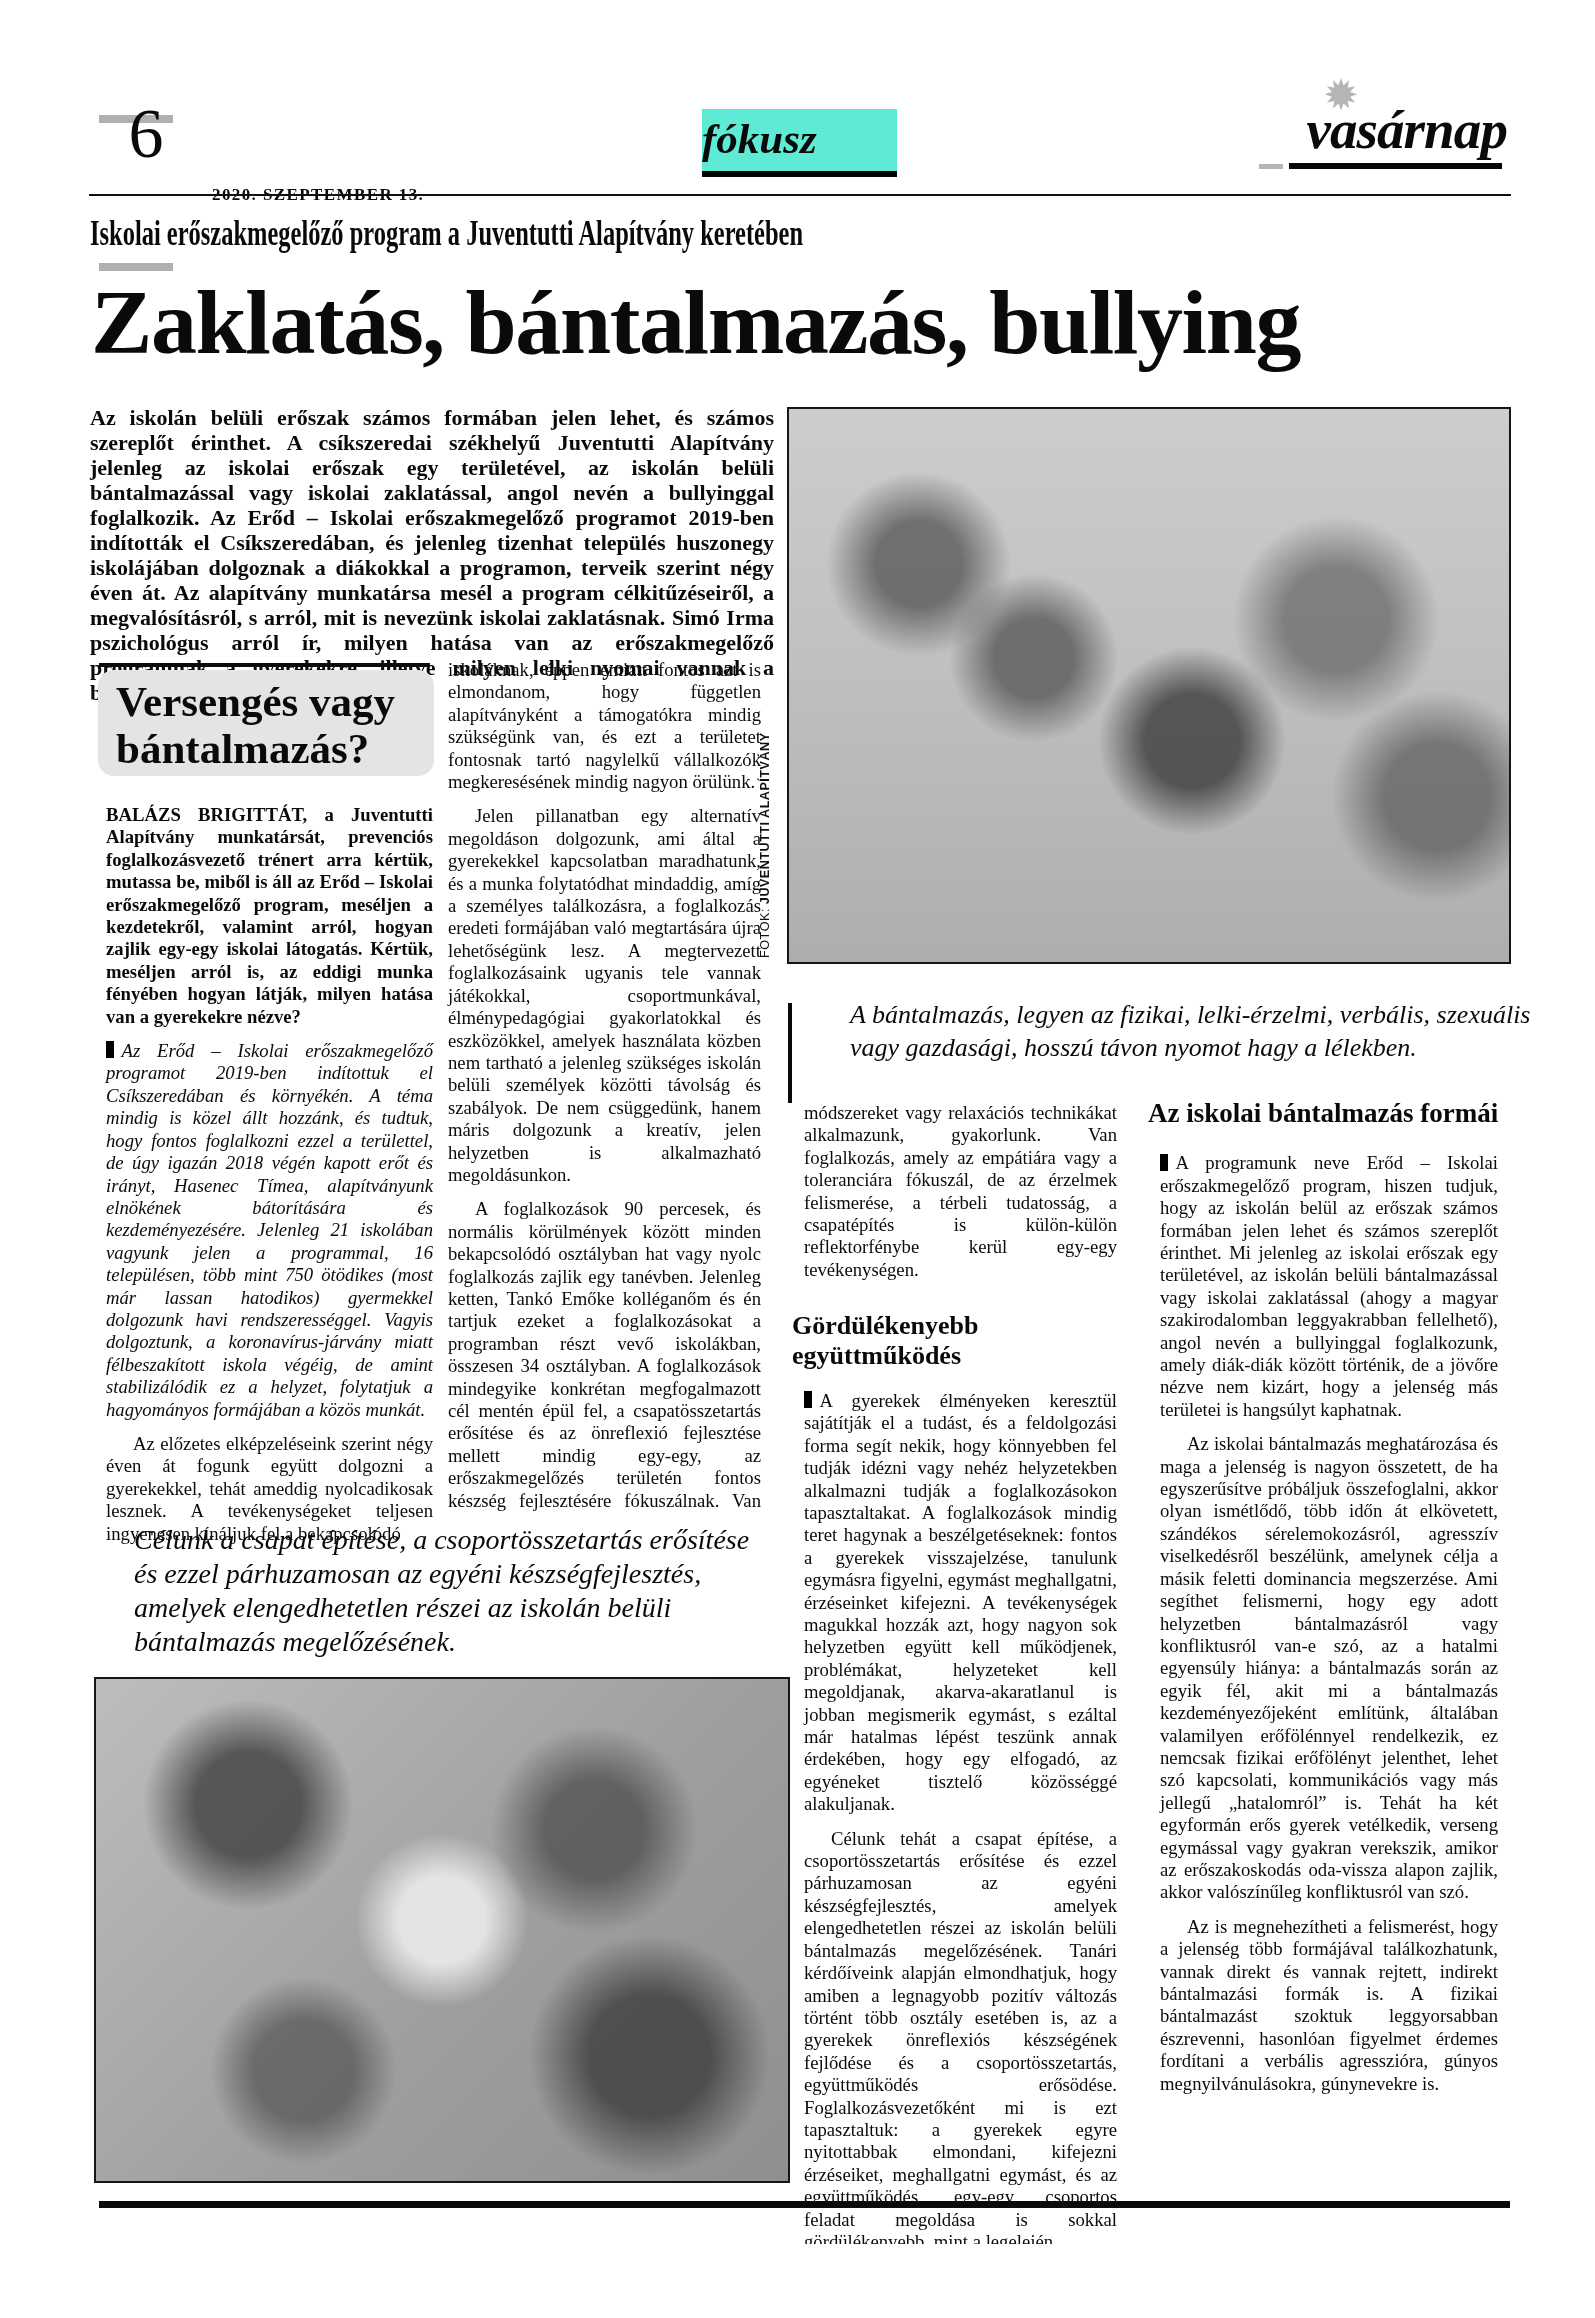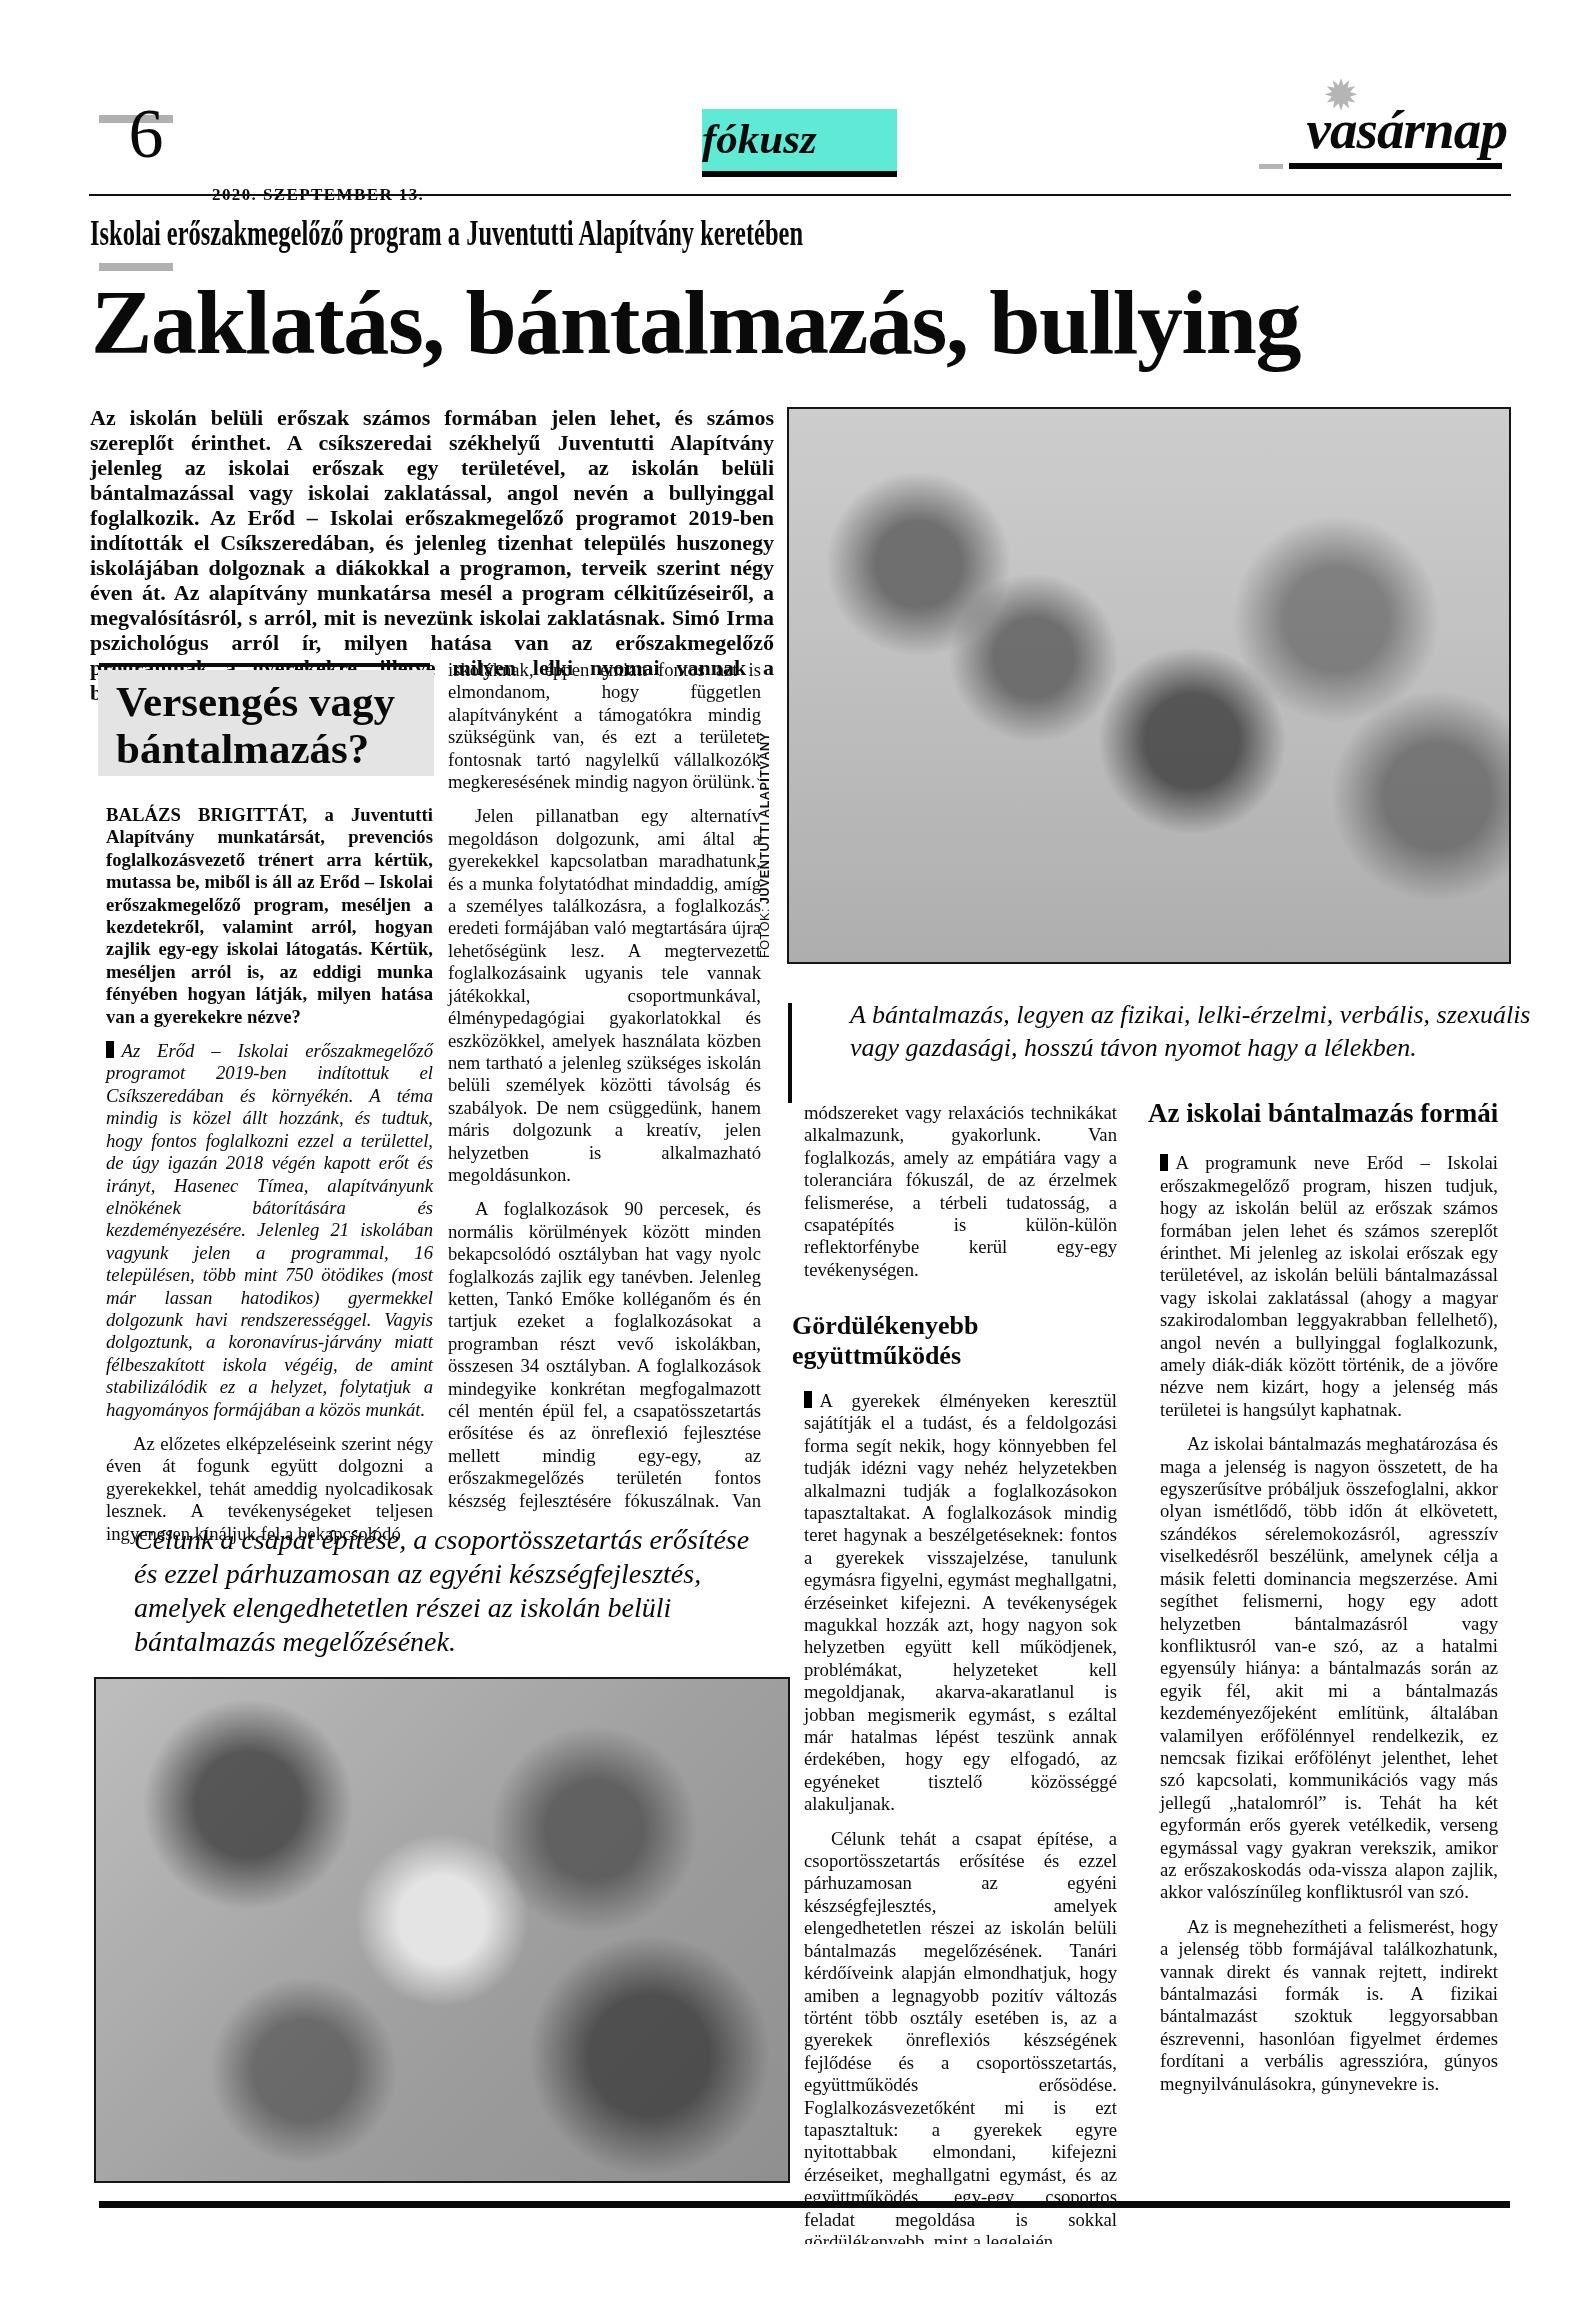--- a/index.html
+++ b/index.html
@@ -49,21 +49,21 @@
   .caption-bar{position:absolute; left:788px; top:1003px; width:3.7px; height:100px; background:#0a0a0a;}
   .caption{position:absolute; left:814px; top:998px; width:696px; font-size:26px; line-height:33px; font-style:italic; text-align:left;margin-left:36px;}
   
   .col{position:absolute; text-align:justify; font-size:18.7px; line-height:22.4px; overflow:hidden;}
   .col p{margin:12px;}
   .indent{text-indent:27px;}
   .gap{margin-top:20.6px;font-style:italic;}
   .bold{font-weight:700;}
   .pmark{display:inline-block; width:8px; height:17px; background:#000; margin-right:7.5px; vertical-align:-1.4px;}
   .col1-rule{position:absolute; left:99px; top:663px; width:331px; height:4.2px; background:#0c0c0c;}
-  .col1-head-box{position:absolute; left:98px; top:670px; width:336px; height:106px; background:#e4e4e4;}
+  .col1-head-box{position:absolute; left:98px; top:670px; width:336px; height:106px; background:#e4e4e4;border-radius:16px;}
   .col1-head-box .txt{padding:8.4px 0 0 18px; font-size:43px; line-height:47px; font-weight:700;}
   .col1{left:94px; top:792px; width:351px; height:759px;}
   .col2{left:436px; top:647px; width:337px; height:866px;}
   .col3{left:792px; top:1090px; width:337px; height:1154px;}
   .col4{left:1148px; top:1097px; width:362px; height:1147px;}
   .subhead{font-size:26px; line-height:30px; font-weight:700; text-align:left; margin:30px 0 18.7px 0; width:290px;}
   .col4-head{font-size:27px; line-height:33px; font-weight:700; text-align:left; margin:0 0 22.4px 0;}
   .pull-quote{position:absolute; left:134px; top:1523px; width:645px; font-size:28px; line-height:34px; font-style:italic; text-align:left;}
   .bottom-rule{position:absolute; left:99px; top:2201px; width:1411px; height:7px; background:#0a0a0a;}
 </style>

